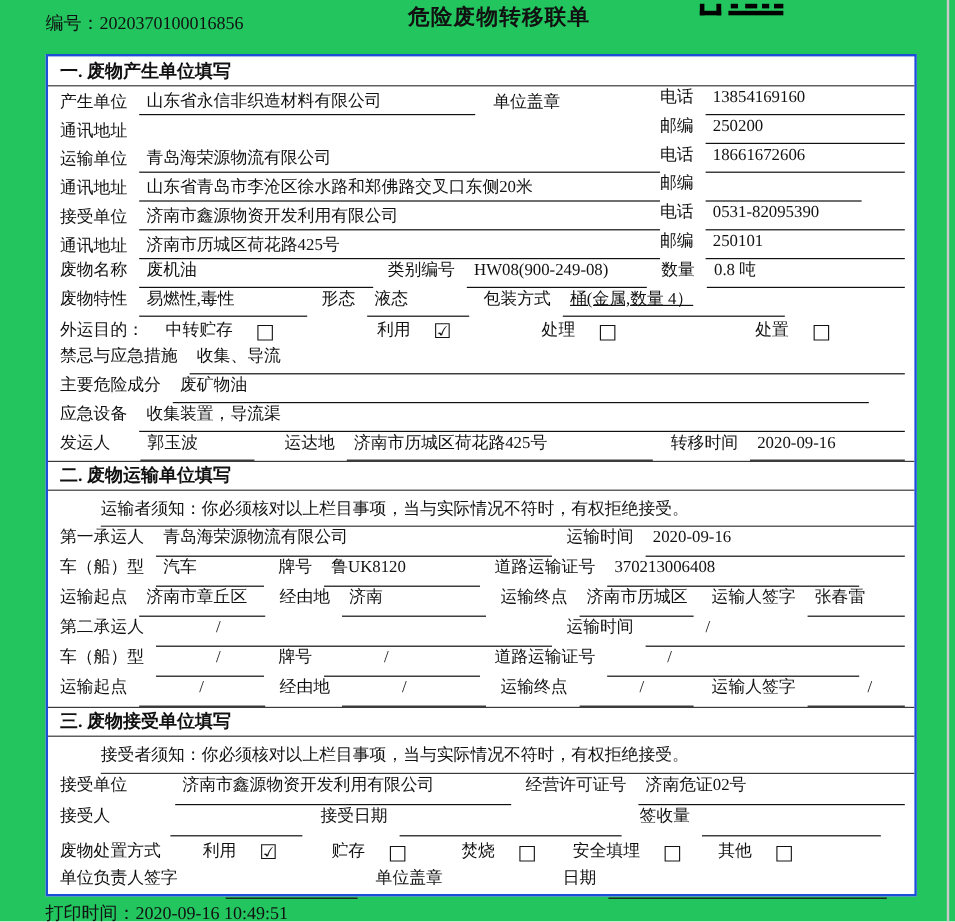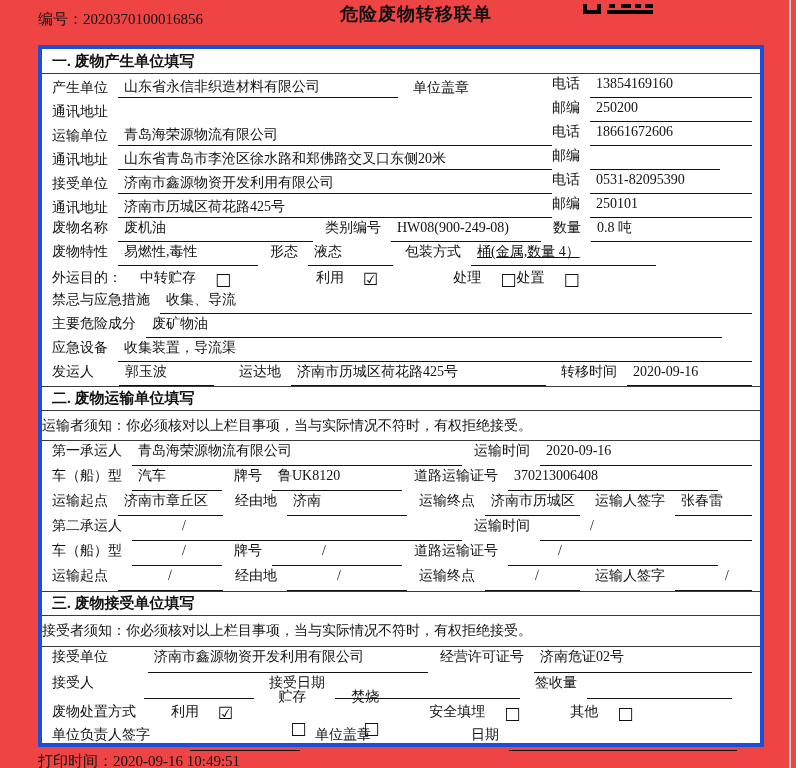--- a/index.html
+++ b/index.html
@@ -1,31 +1,31 @@
 <!DOCTYPE html>
 <html><head>
 <meta charset="utf-8">
 <style>
   html,body{margin:0;padding:0;}
   body{width:796px;height:768px;background:#fff;position:relative;overflow:hidden;
        font-family:"Liberation Serif","DejaVu Serif",serif;color:#111;}
-  .page{position:absolute;inset:0;background:#ef4444;}
+  .page{position:absolute;inset:0;background:#22c55e;}
   
   .doc-no{position:absolute;left:38px;top:10px;font-size:15px;white-space:nowrap;}
   .doc-title{position:absolute;left:340px;top:2px;font-size:18px;font-weight:bold;white-space:nowrap;letter-spacing:1px;}
   .qr{position:absolute;left:583px;top:0;width:70px;height:10px;}
   .edge-line{position:absolute;top:0;bottom:0;left:789px;width:2px;background:#c9c9c9;}
   
-  .form{position:absolute;left:38px;top:45px;width:726px;height:702px;border:4px solid #1d4ed8;
+  .form{position:absolute;left:38px;top:45px;width:726px;height:702px;border:2px solid #1d4ed8;
         box-sizing:border-box;background:#fff;display:flex;flex-direction:column;}
   .sec-hdr{height:25px;flex:0 0 25px;display:flex;align-items:center;padding-left:10px;
            font-size:15px;font-weight:bold;border-bottom:1.5px solid #3a3a3a;box-sizing:border-box;}
   .sec-hdr.mid{border-top:1.5px solid #3a3a3a;}
   .notice{height:30px;flex:0 0 30px;display:flex;align-items:center;padding-left:0;
-          font-size:14px;border-bottom:1.5px solid #3a3a3a;box-sizing:border-box;}
+          font-size:14px;border-bottom:1.5px solid #3a3a3a;box-sizing:border-box;margin-left:44px;}
   .notice.h31{height:31px;flex:0 0 31px;}
   .row{height:24px;flex:0 0 24px;display:flex;padding:0 8px 0 10px;
        font-size:14px;box-sizing:border-box;}
   .row.h25{height:25px;flex:0 0 25px;}
   .row.h26{height:26px;flex:0 0 26px;}
   .left{width:500px;flex:0 0 500px;display:flex;align-items:flex-end;}
   .lbl{white-space:nowrap;margin-right:10px;line-height:20px;}
   .val{border-bottom:1px solid #111;padding:0 4px 1px 6px;white-space:nowrap;overflow:hidden;
        line-height:19px;box-sizing:border-box;}
   .fl{flex:1;}
@@ -34,22 +34,22 @@
   .w85{width:85px;flex:0 0 85px;}   .w90{width:90px;flex:0 0 90px;}
   .w95{width:95px;flex:0 0 95px;}   .w105{width:105px;flex:0 0 105px;}
   .w110{width:110px;flex:0 0 110px;}.w120{width:120px;flex:0 0 120px;}
   .w130{width:130px;flex:0 0 130px;}.w140{width:140px;flex:0 0 140px;}
   .w150{width:150px;flex:0 0 150px;}.w185{width:185px;flex:0 0 185px;text-decoration:underline;}
   .w195{width:195px;flex:0 0 195px;}.w210{width:210px;flex:0 0 210px;}
   .w255{width:255px;flex:0 0 255px;}.w280{width:280px;flex:0 0 280px;}
   .w330{width:330px;flex:0 0 330px;}
   .ml8{margin-left:8px;}  .ml12{margin-left:12px;} .ml15{margin-left:15px;}
   .ml25{margin-left:25px;}.ml30{margin-left:30px;} .ml40{margin-left:40px;}
-  .ml45{margin-left:45px;flex-direction:column;}.ml50{margin-left:50px;} .ml75{margin-left:75px;}
-  .ml85{margin-left:85px;}.ml115{}
+  .ml45{margin-left:45px;}.ml50{margin-left:30px;} .ml75{margin-left:75px;}
+  .ml85{margin-left:85px;}.ml115{margin-left:115px;}
   .mr15{margin-right:15px;} .mr20{margin-right:20px;} .mr30{margin-right:30px;}
   .opt{white-space:nowrap;display:flex;align-items:flex-end;line-height:20px;gap:12px;}
   .box{font-size:17px;margin-left:7px;line-height:18px;font-family:"DejaVu Sans",sans-serif;}
   .chkrow{align-items:center;}
   .spacer90{width:90px;flex:0 0 90px;}
   .print-line{position:absolute;left:38px;top:752px;font-size:15px;white-space:nowrap;}
 </style>
 </head>
 <body>
 

